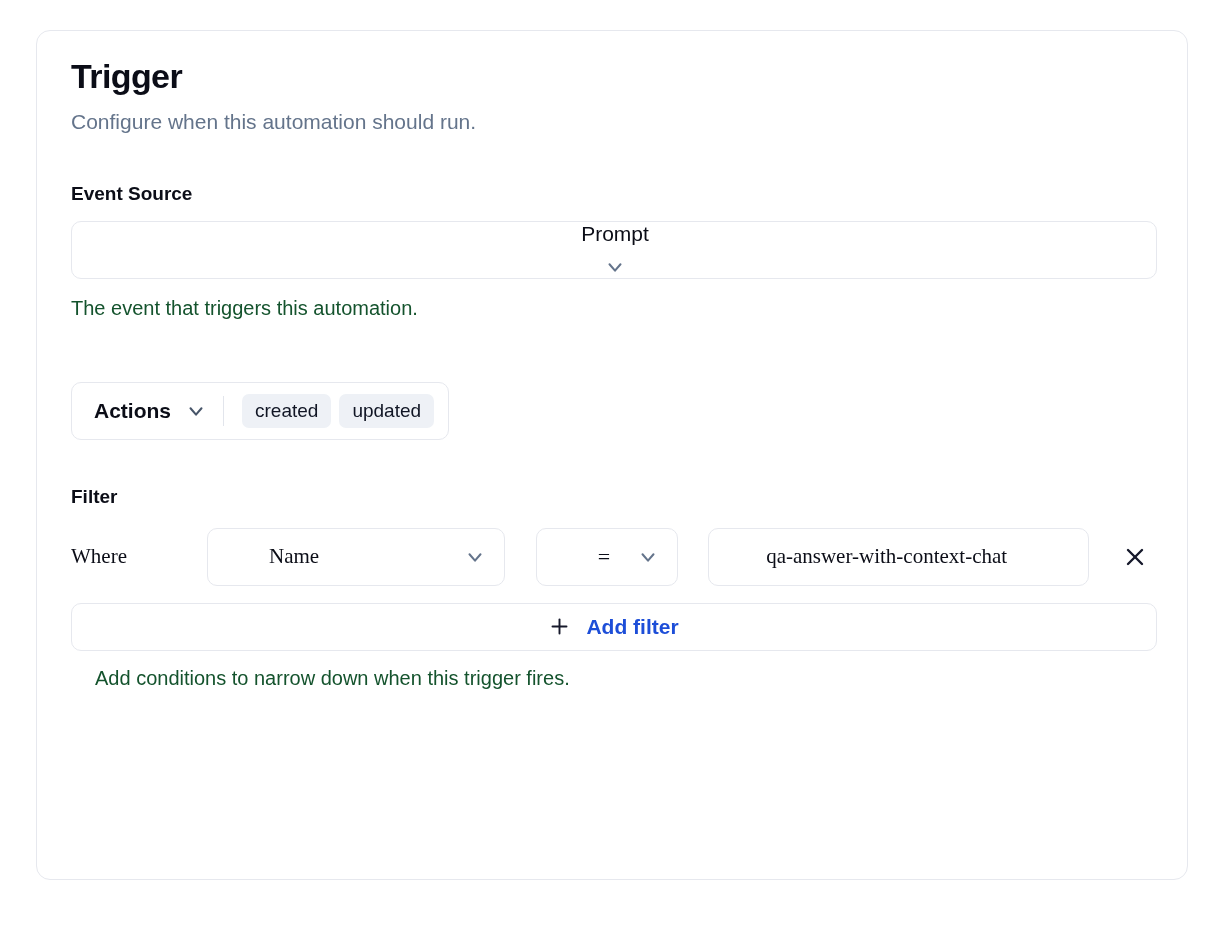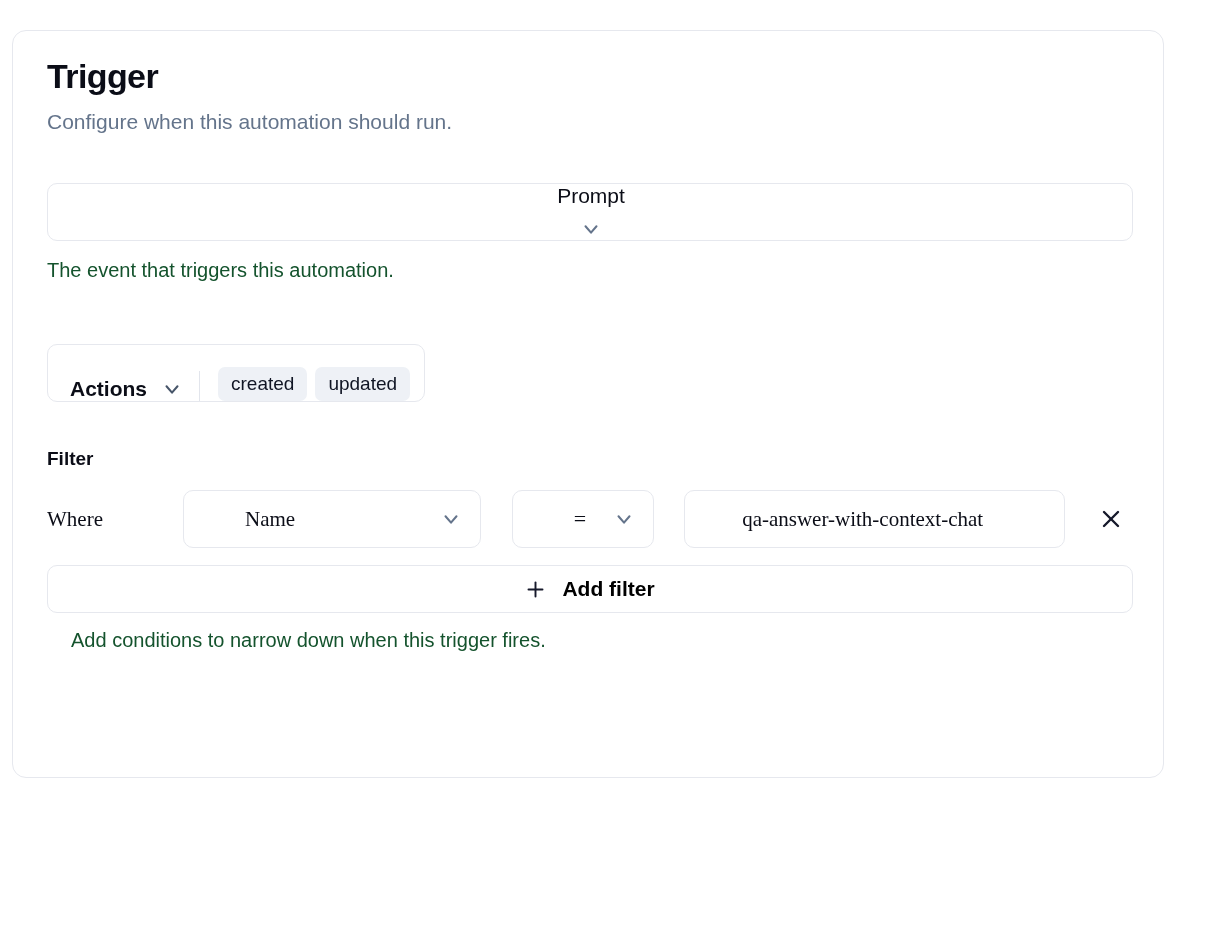--- a/index.html
+++ b/index.html
@@ -18,24 +18,24 @@
   .page {
     position: relative;
     width: 1214px;
     height: 944px;
     background: #ffffff;
   }
 
   
   .card {
     position: absolute;
-    left: 12px;
+    left: 36px;
     top: 30px;
     width: 1152px;
-    height: 748px;
+    height: 850px;
     background: #ffffff;
     border: 1px solid #e6e8ee;
     border-radius: 14px;
     padding: 26px 34px 0 34px;
   }
 
   
   .card-title {
     margin: 0;
     font-size: 34px;
@@ -99,21 +99,21 @@
   }
   .chev svg { display: block; width: 100%; height: 100%; }
 
   .hs-14 { margin-top: 14px; margin-left: 24px; }
   .hs-16 { margin-top: 16px; }
 
   
   .action-combo {
     margin-top: 15px;
     display: inline-flex;
-    align-items: flex-end;
+    align-items: center;
     height: 58px;
     background: #ffffff;
     border: 1px solid #e6e8ee;
     border-radius: 10px;
     padding: 0 14px 0 22px;
   }
   .action-trigger {
     display: inline-flex;
     align-items: center;
     gap: 14px;
@@ -210,34 +210,35 @@
     border-radius: 10px;
     display: flex;
     align-items: center;
     justify-content: center;
     gap: 16px;
     cursor: pointer;
   }
   .add-filter-label {
     font-size: 21px;
     font-weight: 700;
-    color: #000000;
+    color: #1d4ed8;
   }
   .plus-icon { width: 21px; height: 21px; display: block; }
 </style>
 </head>
 <body>
 
 <div class="page">
   <div class="card">
 
     <h1 class="card-title">Trigger</h1>
     <p class="card-subtitle">Configure when this automation should run.</p>
 
     <div class="section-event-source">
+      <div class="field-label">Event Source</div>
 
       <div class="select-box">
         <span class="select-value">Prompt</span>
         <span class="chev">
           <svg viewBox="0 0 24 24" fill="none" stroke="#64748b" stroke-width="2.2" stroke-linecap="round" stroke-linejoin="round">
             <polyline points="6 9 12 16 18 9"></polyline>
           </svg>
         </span>
       </div>
 

